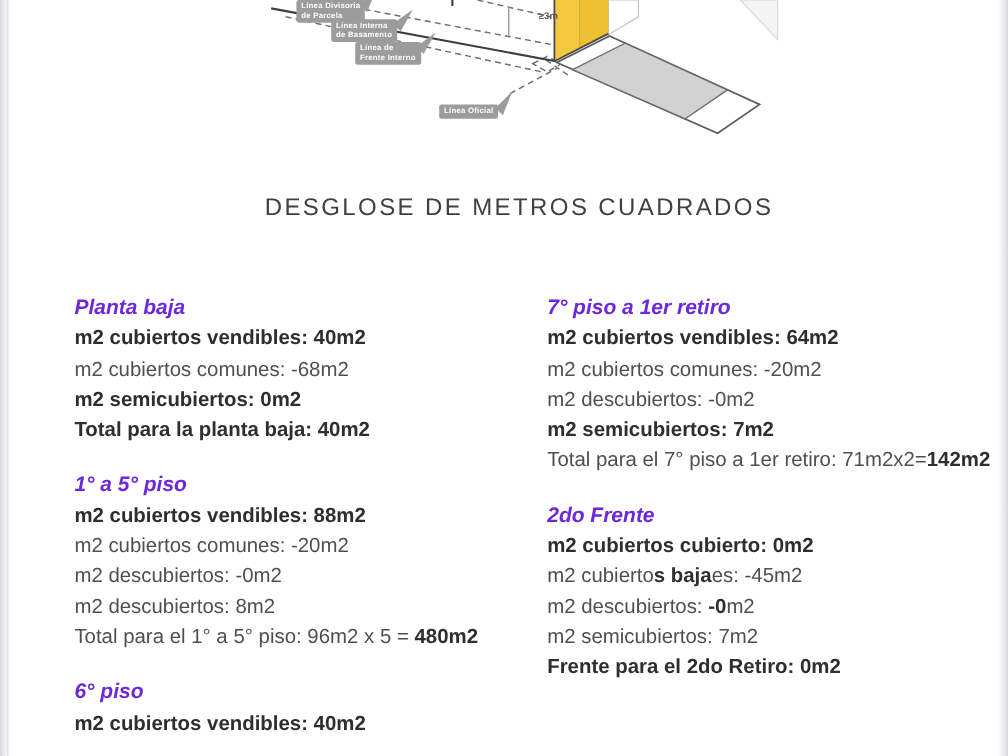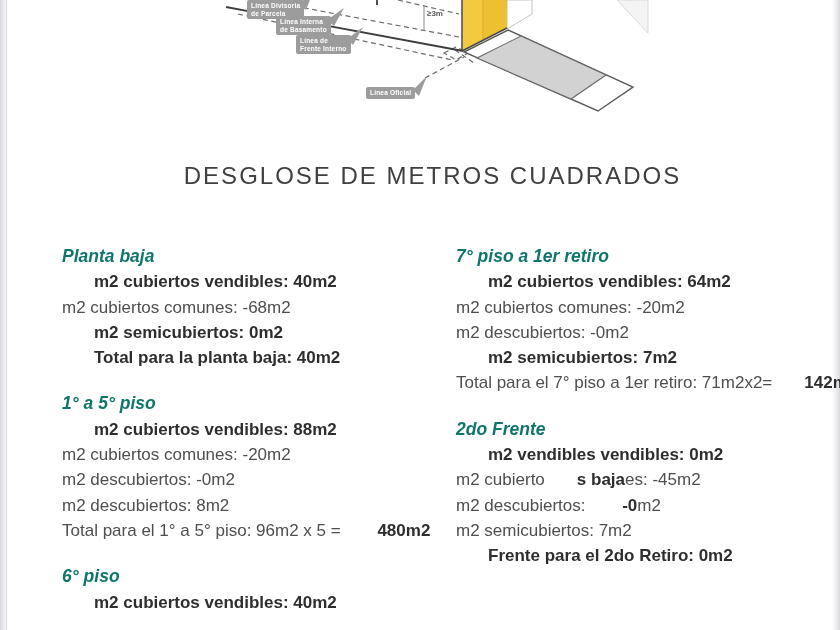--- a/index.html
+++ b/index.html
@@ -24,52 +24,52 @@
     font-weight:bold;font-size:6.5px;line-height:7.5px;letter-spacing:.2px;
     padding:2px 4px 2px 4px;border-radius:2px;text-align:left;white-space:nowrap;
   }
   .callout span{display:block;}
   .callout span:empty{display:none;}
   #callout-1{left:247px;top:0px;}
   #callout-2{left:276px;top:16px;}
   #callout-3{left:296px;top:35px;}
   #callout-4{left:366px;top:87px;}
   .dim-label{
-    position:absolute;left:427px;top:9px;font-size:8px;font-weight:bold;color:#5a5a5a;
+    position:absolute;left:449px;top:9px;font-size:8px;font-weight:bold;color:#5a5a5a;
   }
   
   .ln-solid{stroke:var(--line-dark,#3e3e3e);stroke-width:1.8;fill:none;}
   .ln-dash{stroke:var(--dash-gray,#6e6e6e);stroke-width:1.2;fill:none;stroke-dasharray:5 3.5;}
   .ln-tick{stroke:#8a8a8a;stroke-width:1;fill:none;}
   .ln-faint{stroke:#d9d9d9;stroke-width:1;fill:#f4f4f4;}
   .ln-back{stroke:#c4c4c4;stroke-width:1;fill:#ffffff;}
   .walk-outer{fill:#ffffff;stroke:#5b5b5b;stroke-width:1.4;}
   .walk-inner{fill:var(--sidewalk-fill,#d2d2d2);stroke:#6a6a6a;stroke-width:1.1;}
   .bld-front{fill:var(--building-yellow,#F3C940);}
   .bld-side{fill:var(--building-yellow-dark,#EDBF33);}
   .bld-edge{stroke:#4a4a4a;stroke-width:1.5;fill:none;}
   .bld-crease{stroke:#d8ae2a;stroke-width:1;fill:none;}
   .tail{fill:var(--callout-bg,#9c9c9c);}
 
   
   .page-title{
     position:absolute;left:0;top:162px;width:840px;text-align:center;
-    font-size:24px;letter-spacing:2px;color:#404040;padding-left:25px;box-sizing:border-box;
+    font-size:20px;letter-spacing:2px;color:#404040;padding-left:25px;box-sizing:border-box;
     white-space:nowrap;
   }
   .col{position:absolute;top:244px;}
   #col-left{left:62px;width:370px;}
   #col-right{left:456px;width:400px;}
   .section{margin-bottom:21px;}
   .sec-heading{
     font-weight:bold;font-style:italic;font-size:17.5px;line-height:25.3px;
-    color:#0f766e;white-space:nowrap;
+    color:#6d28d9;white-space:nowrap;
   }
   .sec-row{font-size:17px;line-height:25.3px;color:#4f4f4f;white-space:nowrap;}
-  .sec-row .b{font-weight:bold;color:#2e2e2e;margin-left:32px;}
+  .sec-row .b{font-weight:bold;color:#2e2e2e;}
   .sec-row .u{text-decoration-thickness:2px;text-underline-offset:3px;}
 </style>
 </head>
 <body>
 
 <div class="edge-left"></div>
 <div class="edge-left-line"></div>
 <div class="edge-right"></div>
 
 <div class="diagram">
@@ -153,19 +153,19 @@
     <div class="section">
       <div class="sec-heading">7° piso a 1er retiro</div>
       <div class="sec-row"><span class="b ">m2 cubiertos vendibles: 64m2</span></div>
       <div class="sec-row"><span class="">m2 cubiertos comunes: -20m2</span></div>
       <div class="sec-row"><span class="">m2 descubiertos: -0m2</span></div>
       <div class="sec-row"><span class="b ">m2 semicubiertos: 7m2</span></div>
       <div class="sec-row"><span class="">Total para el 7° piso a 1er retiro: 71m2x2=</span><span class="b u">142m2</span></div>
     </div>
     <div class="section">
       <div class="sec-heading">2do Frente</div>
-      <div class="sec-row"><span class="b ">m2 vendibles vendibles: 0m2</span></div>
+      <div class="sec-row"><span class="b ">m2 cubiertos cubierto: 0m2</span></div>
       <div class="sec-row"><span class="">m2 cubierto</span><span class="b ">s baja</span><span class="">es: -45m2</span></div>
       <div class="sec-row"><span class="">m2 descubiertos: </span><span class="b ">-0</span><span class="">m2</span></div>
       <div class="sec-row"><span class="">m2 semicubiertos: 7m2</span></div>
       <div class="sec-row"><span class="b u">Frente para el 2do Retiro: 0m2</span></div>
     </div>
   </div>
 
 </body></html>

